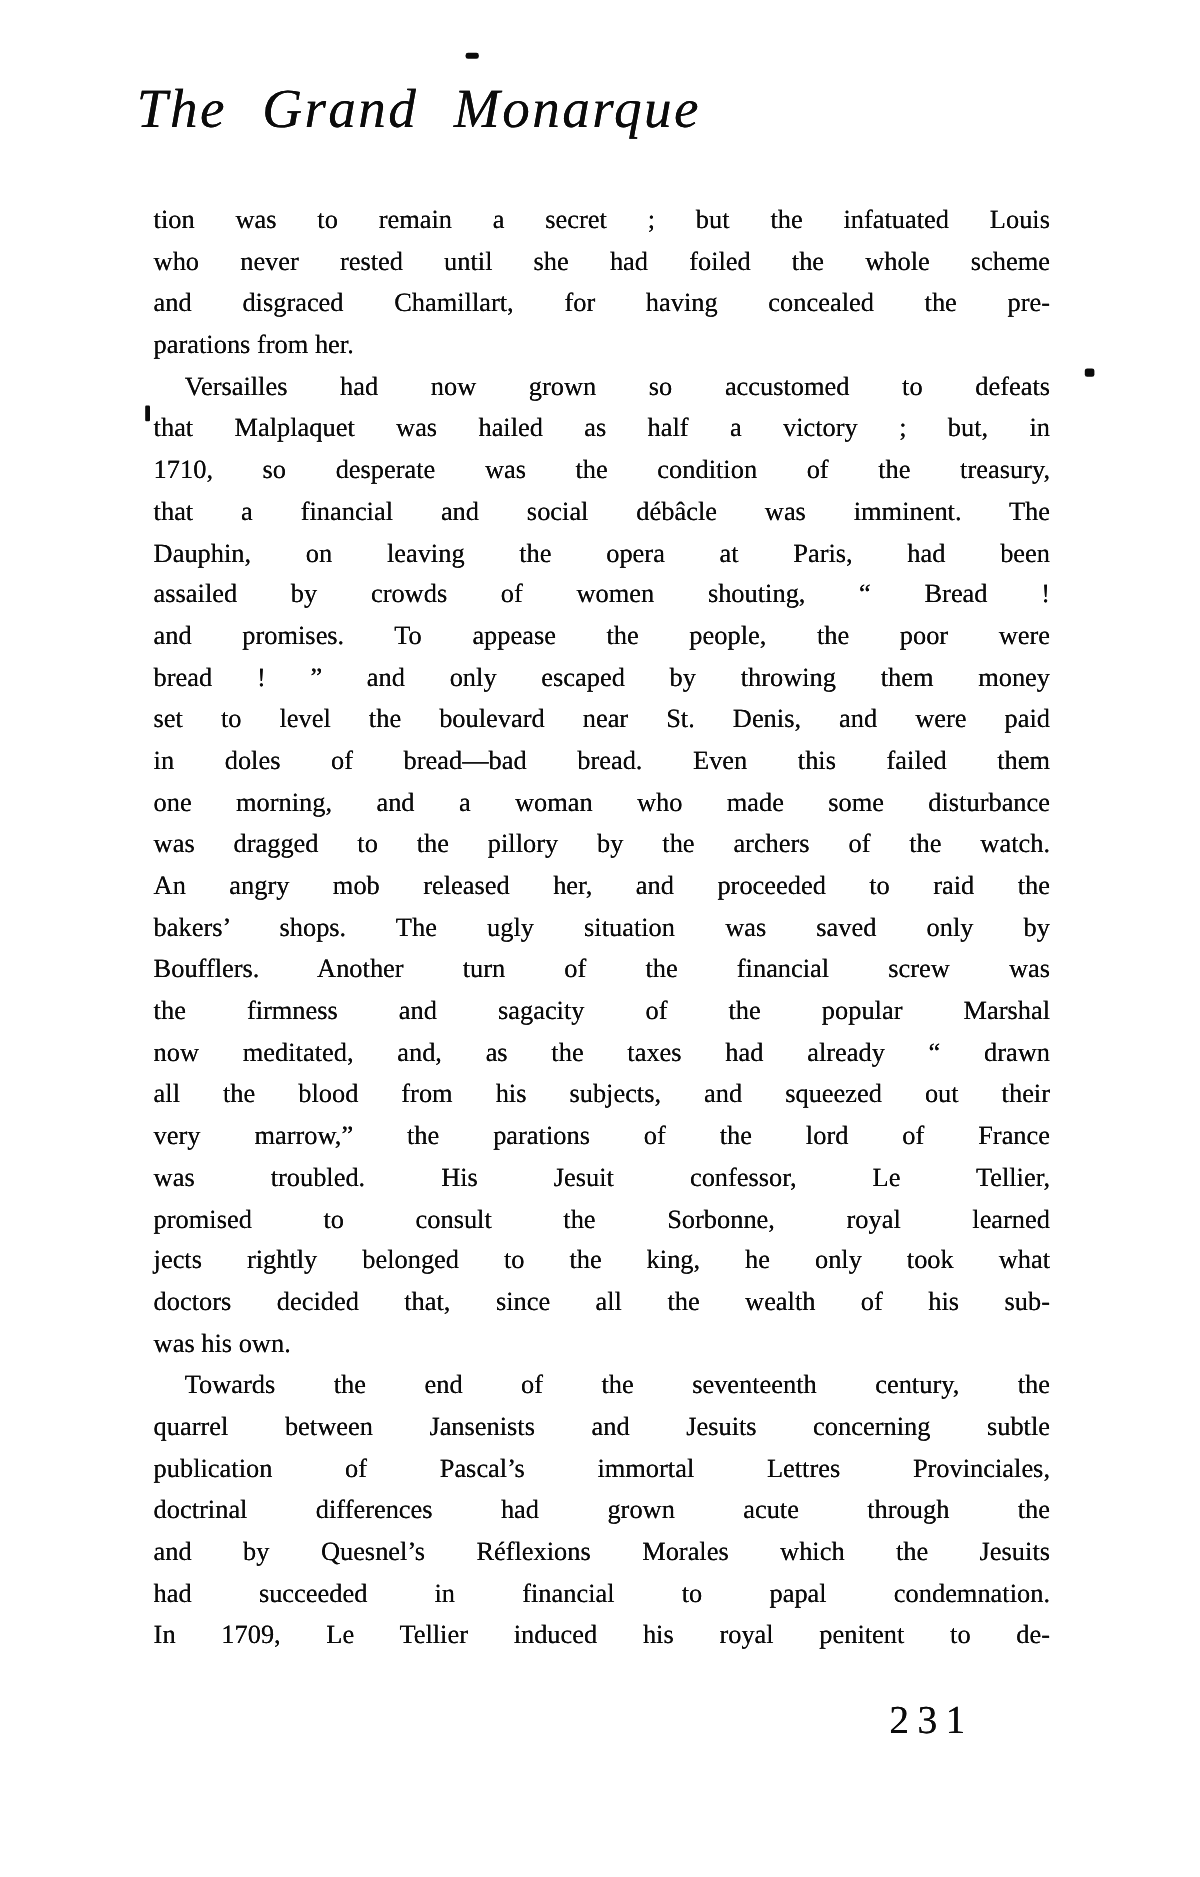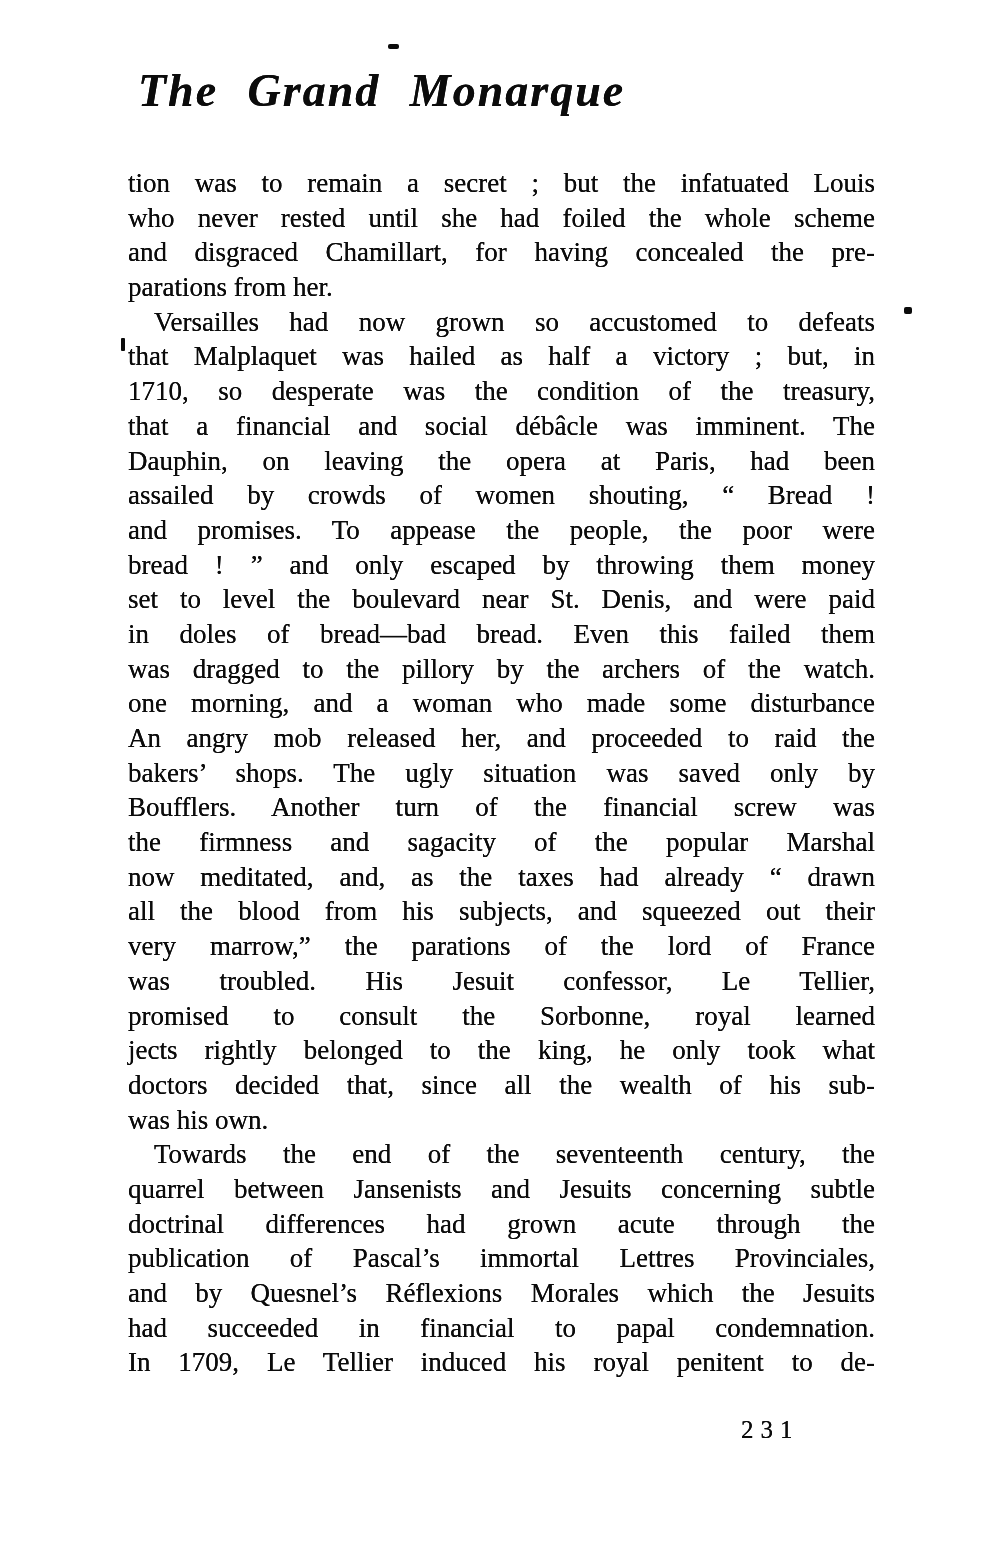--- a/index.html
+++ b/index.html
@@ -10,38 +10,38 @@
     height: 1564px;
     background: #ffffff;
     color: #0b0b0b;
     font-family: "Liberation Serif", serif;
     text-shadow: 0 0 0.5px currentColor; 
     overflow: hidden;
   }
 
   .title {
     position: absolute;
-    left: 138px;
+    left: 114px;
     top: 64px;
     margin: 0;
     font-size: 46px;
     font-style: italic;
-    font-weight: bold;
+    font-weight: normal;
     letter-spacing: 2px;
     word-spacing: 16px;
     white-space: nowrap;
     text-align: right;
   }
 
   .text-block {
     position: absolute;
     left: 128px;
     top: 166px;
     width: 747px;
-    font-size: 27px;
+    font-size: 22px;
   }
 
   .paragraph { margin: 0; padding: 0; }
 
   .line {
     height: 34.7px;
     line-height: 34.7px;
     white-space: normal;
   }
   .line.just {
@@ -49,21 +49,21 @@
     text-align-last: justify;
   }
   .line.indent { text-indent: 26px; }
 
   .it { }
 
   .page-number {
     position: absolute;
     left: 741px;
     top: 1416px;
-    font-size: 25px;
+    font-size: 33px;
     letter-spacing: 7px;
   }
 
   .speck { position: absolute; background: #0b0b0b; }
   .speck-top   { left: 388px; top: 44px;  width: 11px; height: 5px;  border-radius: 2px; }
   .speck-right { left: 904px; top: 307px; width: 8px;  height: 7px;  border-radius: 2px; }
   .speck-left  { left: 121px; top: 338px; width: 4px;  height: 13px; border-radius: 1px; }
 </style>
 </head>
 <body>
@@ -86,40 +86,40 @@
         <div class="line just indent"><span>Versailles had now grown so accustomed to defeats</span></div>
         <div class="line just"><span>that Malplaquet was hailed as half a victory ; but, in</span></div>
         <div class="line just"><span>1710, so desperate was the condition of the treasury,</span></div>
         <div class="line just"><span>that a financial and social </span><span class="it">débâcle</span><span> was imminent.  The</span></div>
         <div class="line just"><span>Dauphin, on leaving the opera at Paris, had been</span></div>
         <div class="line just"><span>assailed by crowds of women shouting, “ Bread !</span></div>
         <div class="line just"><span>and promises.  To appease the people, the poor were</span></div>
         <div class="line just"><span>bread ! ” and only escaped by throwing them money</span></div>
         <div class="line just"><span>set to level the boulevard near St. Denis, and were paid</span></div>
         <div class="line just"><span>in doles of bread—bad bread.  Even this failed them</span></div>
+        <div class="line just"><span>one morning, and a woman who made some disturbance</span></div>
         <div class="line just"><span>was dragged to the pillory by the archers of the watch.</span></div>
-        <div class="line just"><span>one morning, and a woman who made some disturbance</span></div>
         <div class="line just"><span>An angry mob released her, and proceeded to raid the</span></div>
         <div class="line just"><span>bakers’ shops.  The ugly situation was saved only by</span></div>
         <div class="line just"><span>Boufflers.  Another turn of the financial screw was</span></div>
         <div class="line just"><span>the firmness and sagacity of the popular Marshal</span></div>
         <div class="line just"><span>now meditated, and, as the taxes had already “ drawn</span></div>
         <div class="line just"><span>all the blood from his subjects, and squeezed out their</span></div>
         <div class="line just"><span>very marrow,” the parations of the lord of France</span></div>
         <div class="line just"><span>was troubled.  His Jesuit confessor, Le Tellier,</span></div>
         <div class="line just"><span>promised to consult the Sorbonne, royal learned</span></div>
         <div class="line just"><span>jects rightly belonged to the king, he only took what</span></div>
         <div class="line just"><span>doctors decided that, since all the wealth of his sub-</span></div>
         <div class="line"><span>was his own.</span></div>
       </div>
       <div class="paragraph">
         <div class="line just indent"><span>Towards the end of the seventeenth century, the</span></div>
         <div class="line just"><span>quarrel between Jansenists and Jesuits concerning subtle</span></div>
+        <div class="line just"><span>publication of Pascal’s immortal </span><span class="it">Lettres Provinciales</span><span>,</span></div>
         <div class="line just"><span>doctrinal differences had grown acute through the</span></div>
-        <div class="line just"><span>publication of Pascal’s immortal </span><span class="it">Lettres Provinciales</span><span>,</span></div>
         <div class="line just"><span>and by Quesnel’s </span><span class="it">Réflexions Morales</span><span> which the Jesuits</span></div>
         <div class="line just"><span>had succeeded in financial to papal condemnation.</span></div>
         <div class="line just"><span>In 1709, Le Tellier induced his royal penitent to de-</span></div>
       </div>
     </div>
 
   <div class="page-number">231</div>
 </div>
 
 </body></html>

